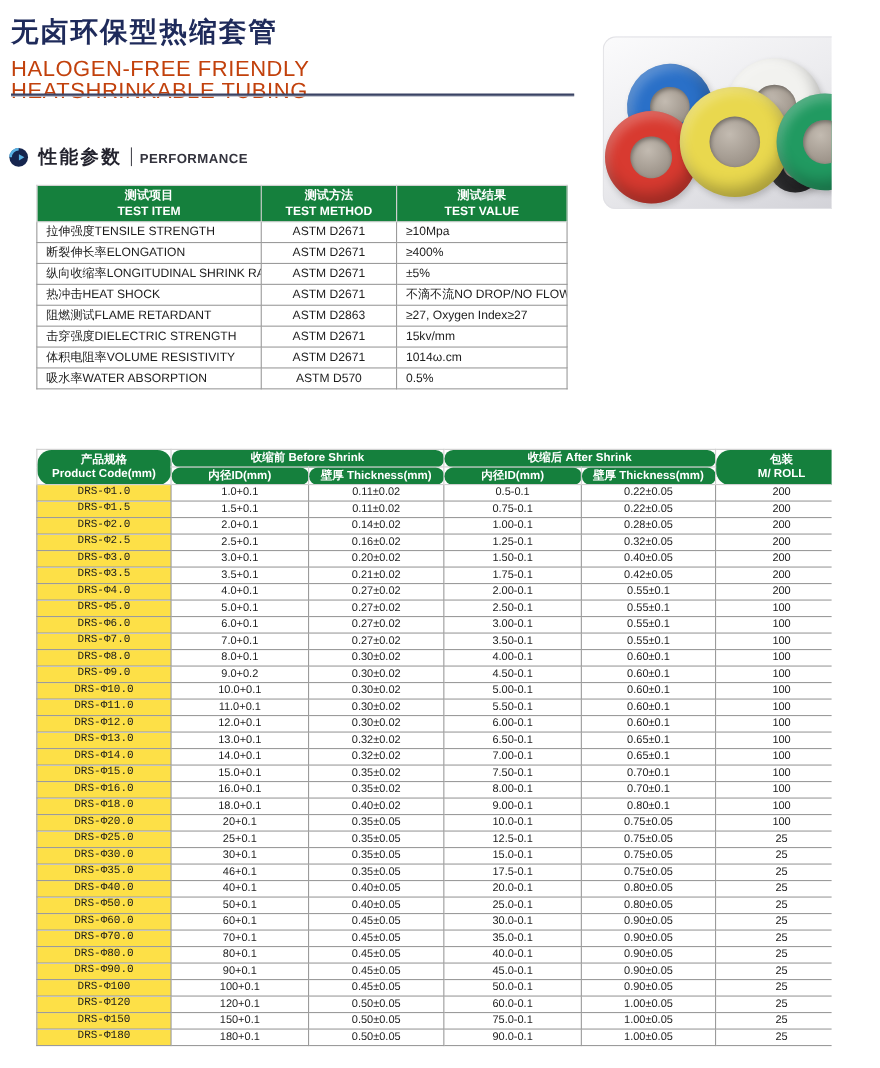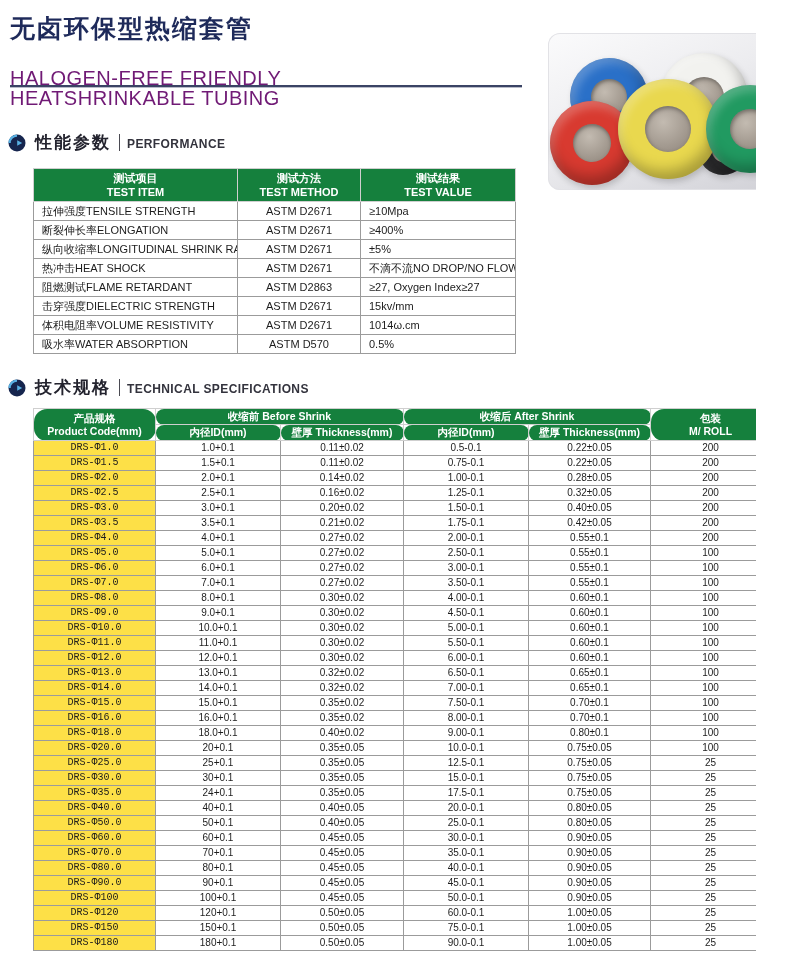--- a/index.html
+++ b/index.html
@@ -7,21 +7,21 @@
   body {
     width:800px; height:971px; position:relative;
     font-family:"Liberation Sans","DejaVu Sans",sans-serif;
     -webkit-font-smoothing:antialiased;
   }
   .page { position:relative; width:756px; height:971px; overflow:hidden; background:#fff; }
 
   
   .doc-header { position:absolute; left:10px; top:12px; }
   .title-cn { font-size:25px; font-weight:bold; color:#1e2a5a; letter-spacing:2px; }
-  .subtitle { margin-top:23px; font-size:20px; line-height:20px; color:#701a75; letter-spacing:.5px; }
+  .subtitle { margin-top:8px; font-size:20px; line-height:20px; color:#c2410c; letter-spacing:.5px; }
   .header-rule { position:absolute; left:10px; top:85px; width:512px; height:2px;
     background:#3a4364; box-shadow:0 1px 0 #b9bcc9; }
 
   
   .product-photo { position:absolute; left:548px; top:33px; width:249px; height:157px;
     border-radius:12px; overflow:hidden;
     background:linear-gradient(155deg,#fbfbfc 0%,#ececef 45%,#cfcfd5 100%);
     box-shadow:inset 0 0 0 1px #e2e2e6; }
   .roll { position:absolute; border-radius:50%;
     box-shadow:inset -5px -8px 14px rgba(0,0,0,.28), inset 4px 6px 10px rgba(255,255,255,.25), 2px 3px 6px rgba(0,0,0,.18); }
@@ -155,30 +155,20 @@
           <td>1014ω.cm</td>
         </tr>
         <tr>
           <td>吸水率WATER ABSORPTION</td>
           <td class="cell-center">ASTM D570</td>
           <td>0.5%</td>
         </tr>
       </tbody>
   </table>
 
-  <div class="section-head s2">
-    <svg class="section-icon" viewBox="0 0 18 18">
-      <circle cx="9" cy="9" r="8.5" fill="#16254e"></circle>
-      <path d="M1.6 9 A7.4 7.4 0 0 1 9 1.6" stroke="#58b0e3" stroke-width="2.4" fill="none"></path>
-      <path d="M4.2 9 h5 v-2.8 l5 2.8 -5 2.8 v-2.8 z" fill="#58b0e3"></path>
-    </svg>
-    <span class="section-cn">技术规格</span>
-    <span class="section-divider"></span>
-    <span class="section-en">TECHNICAL SPECIFICATIONS</span>
-  </div>
 
   <table class="spec-table">
     <colgroup>
       <col style="width:122px">
         <col style="width:125px">
         <col style="width:123px">
       <col style="width:125px">
         <col style="width:122px">
         <col style="width:120px">
     </colgroup>
@@ -286,21 +276,21 @@
         <tr>
           <td class="cell-code">DRS-Φ8.0</td>
           <td>8.0+0.1</td>
           <td>0.30±0.02</td>
           <td>4.00-0.1</td>
           <td>0.60±0.1</td>
           <td>100</td>
         </tr>
         <tr>
           <td class="cell-code">DRS-Φ9.0</td>
-          <td>9.0+0.1</td>
+          <td>9.0+0.2</td>
           <td>0.30±0.02</td>
           <td>4.50-0.1</td>
           <td>0.60±0.1</td>
           <td>100</td>
         </tr>
         <tr>
           <td class="cell-code">DRS-Φ10.0</td>
           <td>10.0+0.1</td>
           <td>0.30±0.02</td>
           <td>5.00-0.1</td>
@@ -382,21 +372,21 @@
         <tr>
           <td class="cell-code">DRS-Φ30.0</td>
           <td>30+0.1</td>
           <td>0.35±0.05</td>
           <td>15.0-0.1</td>
           <td>0.75±0.05</td>
           <td>25</td>
         </tr>
         <tr>
           <td class="cell-code">DRS-Φ35.0</td>
-          <td>24+0.1</td>
+          <td>46+0.1</td>
           <td>0.35±0.05</td>
           <td>17.5-0.1</td>
           <td>0.75±0.05</td>
           <td>25</td>
         </tr>
         <tr>
           <td class="cell-code">DRS-Φ40.0</td>
           <td>40+0.1</td>
           <td>0.40±0.05</td>
           <td>20.0-0.1</td>

